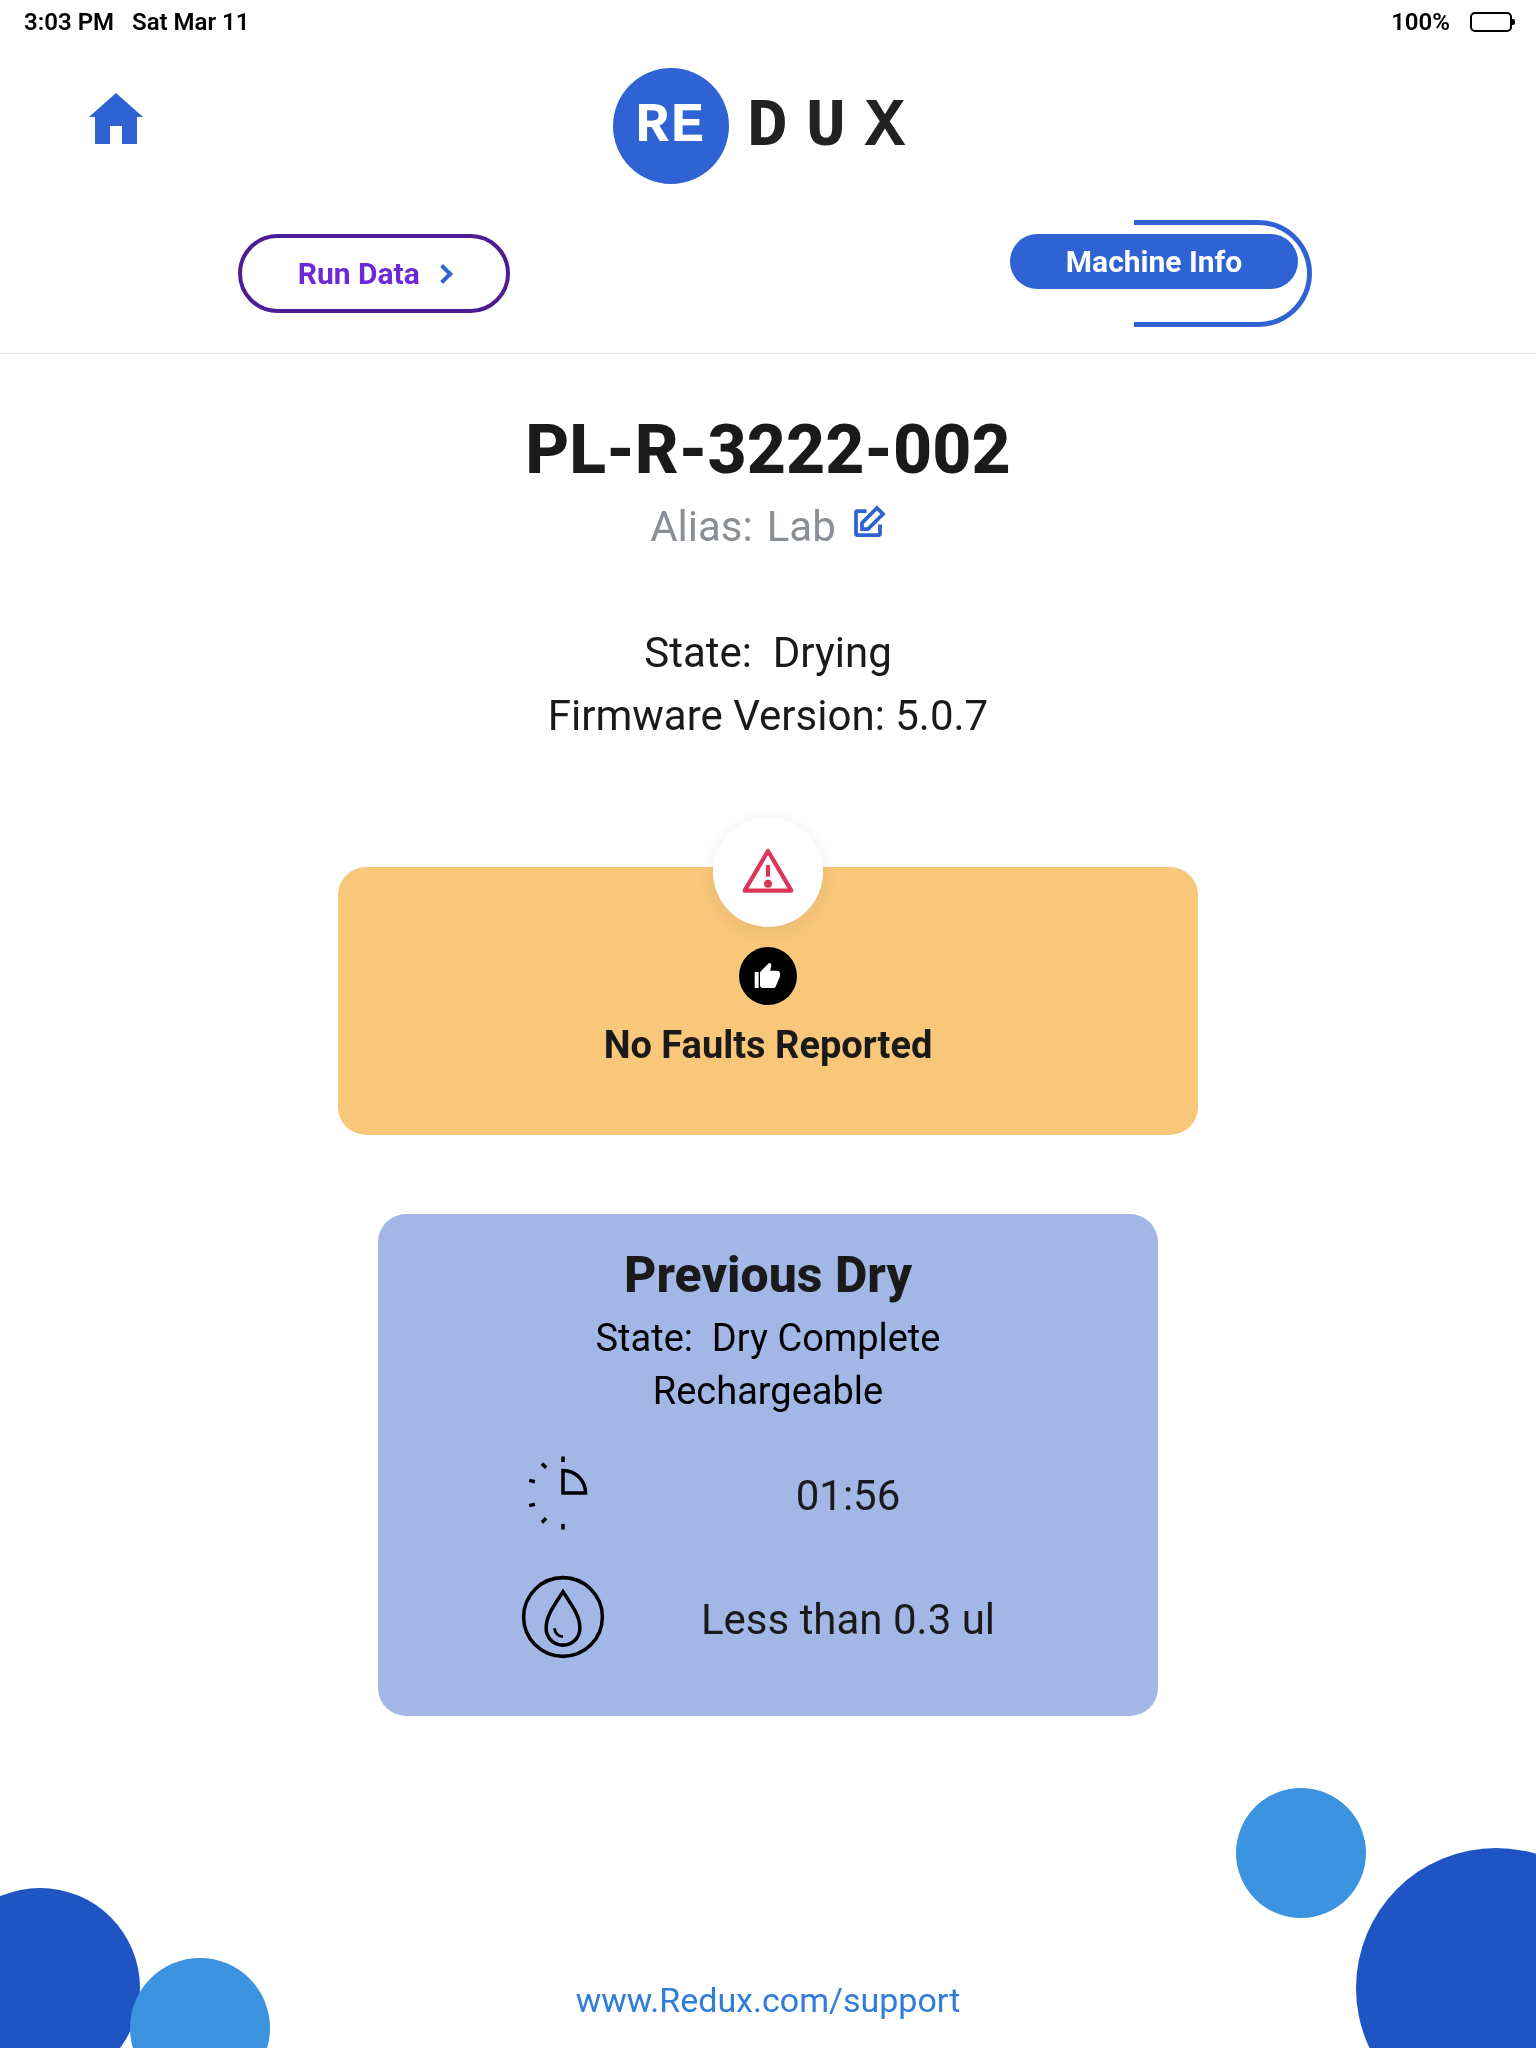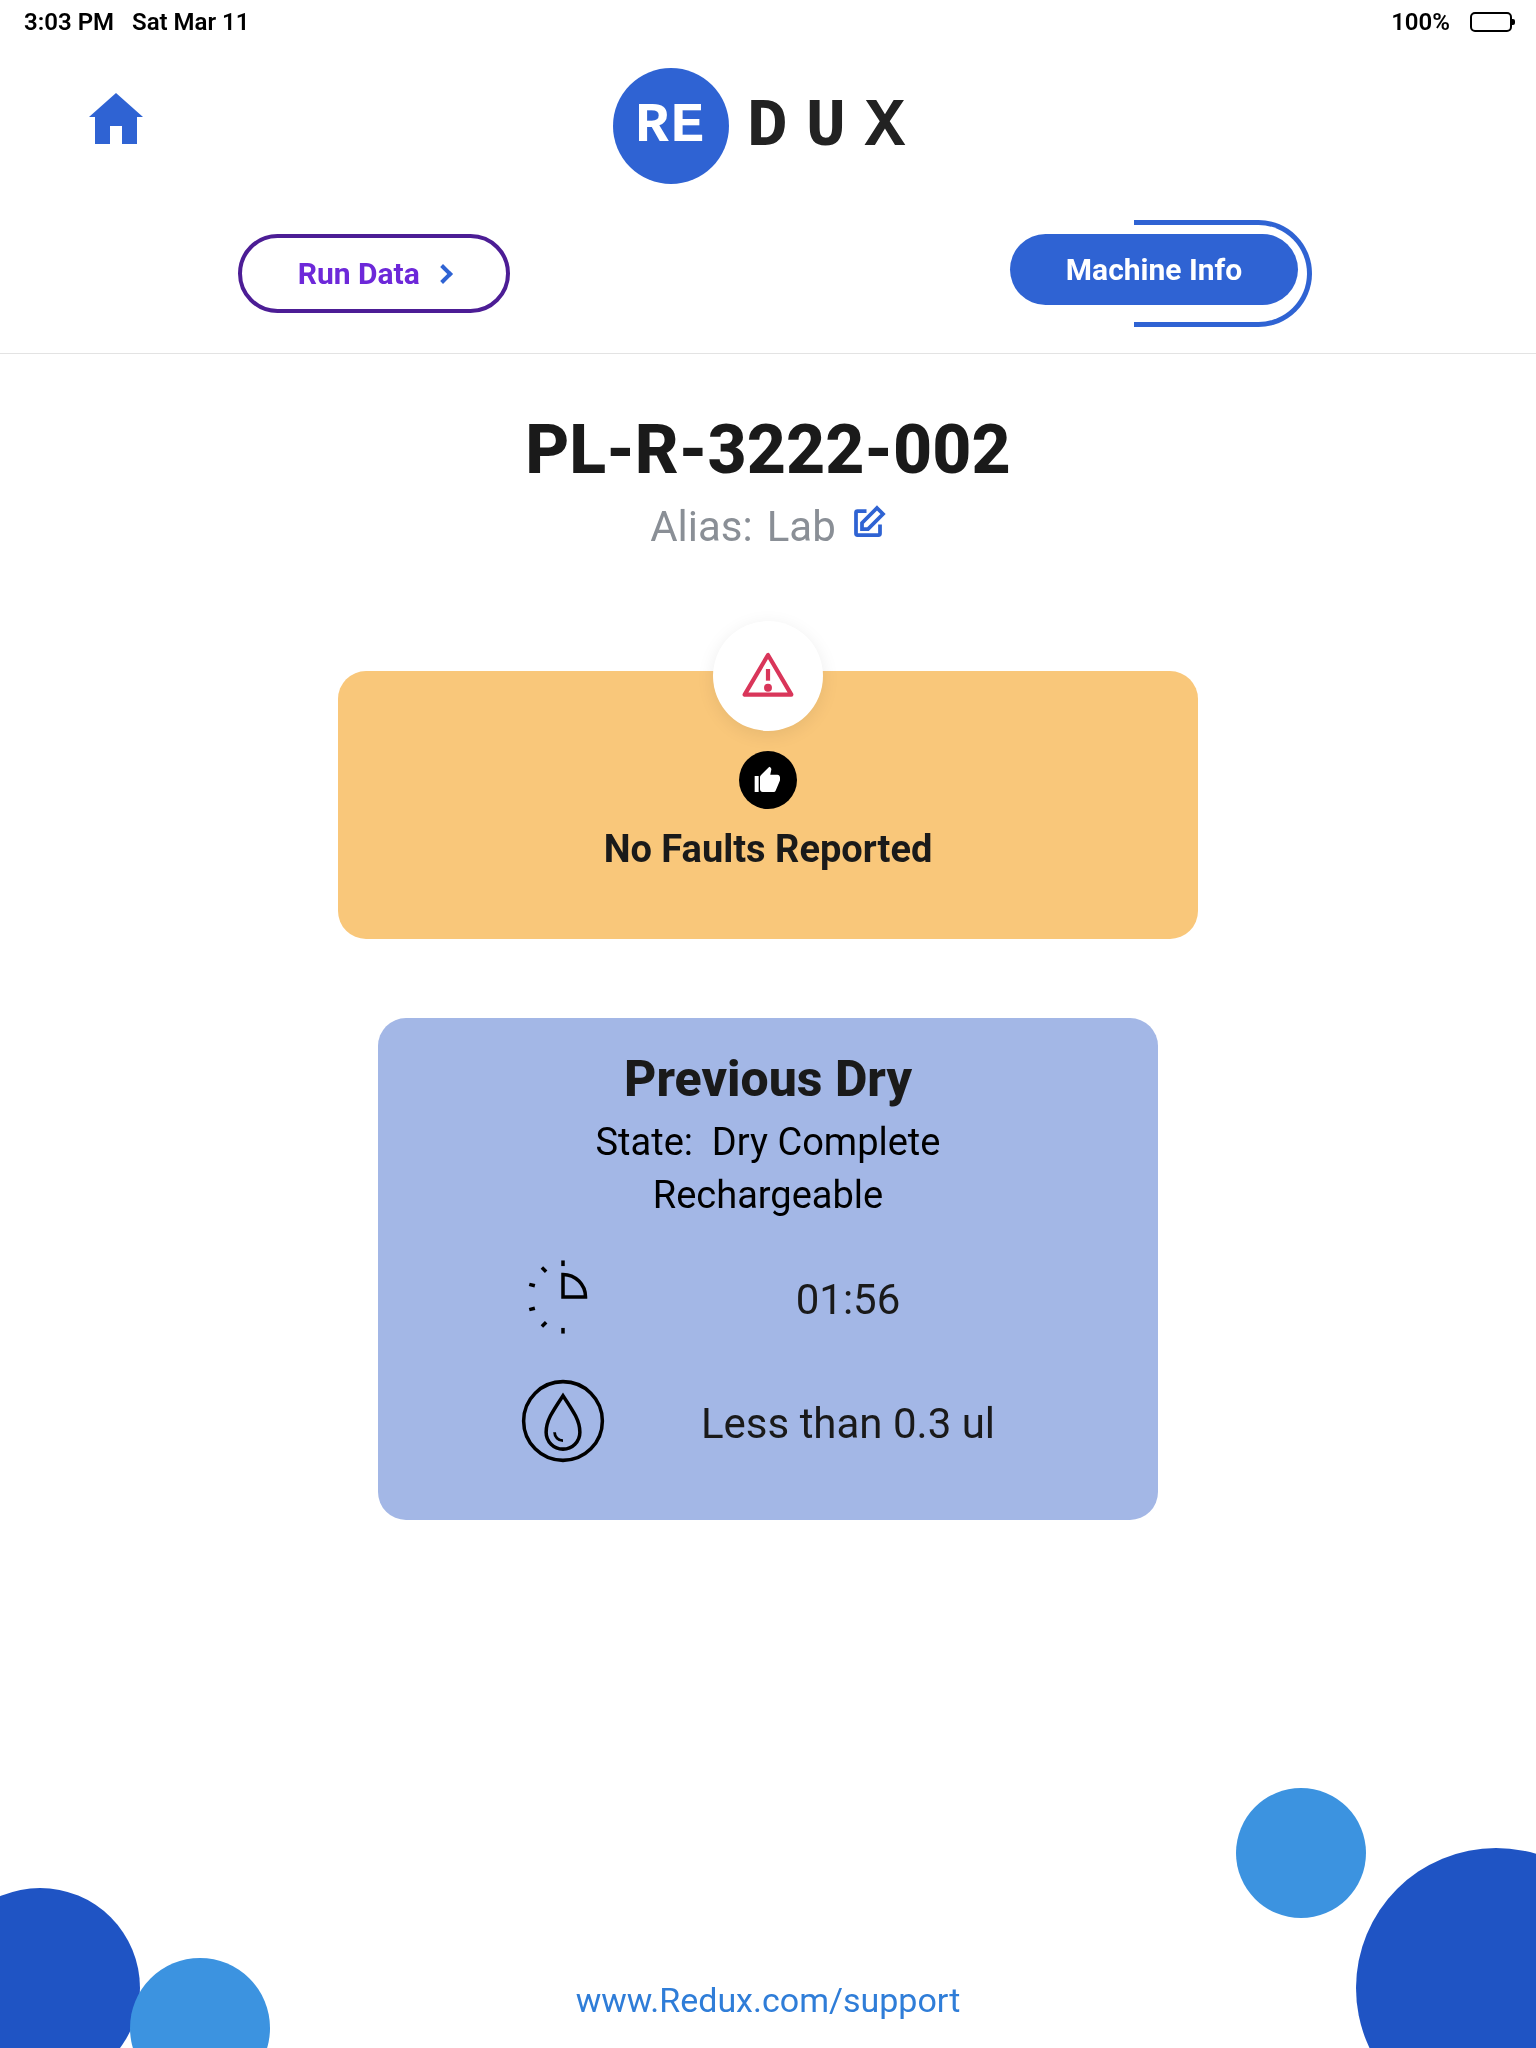--- a/index.html
+++ b/index.html
@@ -105,21 +105,21 @@
     }
     .tab-outline {
       border: 4px solid #4c1d95;
       color: #6d28d9;
       background: #fff;
     }
     .tab-filled {
       border: none;
       background: #2f63d3;
       color: #fff;
-      padding: 18px 56px;
+      padding: 10px 56px;
     }
     .tab-filled-wrapper {
       position: relative;
     }
     .tab-filled-wrapper::before {
       content: '';
       position: absolute;
       right: -14px;
       top: -14px;
       bottom: -14px;
@@ -301,20 +301,30 @@
     <span>Alias:</span>
     <span class="alias-value">Lab</span>
     <span class="edit-icon">
       <svg width="36" height="36" viewBox="0 0 24 24" fill="none" stroke="#2f63d3" stroke-width="2.5">
         <path d="M11 4H5a1 1 0 0 0-1 1v14a1 1 0 0 0 1 1h14a1 1 0 0 0 1-1v-6"></path>
         <path d="M18 2l4 4-10 10H8v-4L18 2z"></path>
       </svg>
     </span>
   </div>
 
+  <div class="state-block">
+    <div>
+      <span>State:</span>&nbsp;
+      <span>Drying</span>
+    </div>
+    <div>
+      <span>Firmware Version:</span>
+      <span>5.0.7</span>
+    </div>
+  </div>
 
   <div class="fault-card">
     <div class="alert-circle">
       <svg width="56" height="56" viewBox="0 0 24 24" fill="none" stroke="#d9365a" stroke-width="1.8">
         <path d="M12 3L2 20h20L12 3z" stroke-linejoin="round"></path>
         <line x1="12" y1="9" x2="12" y2="14"></line>
         <circle cx="12" cy="17" r="0.8" fill="#d9365a"></circle>
       </svg>
     </div>
     <div class="fault-text">

